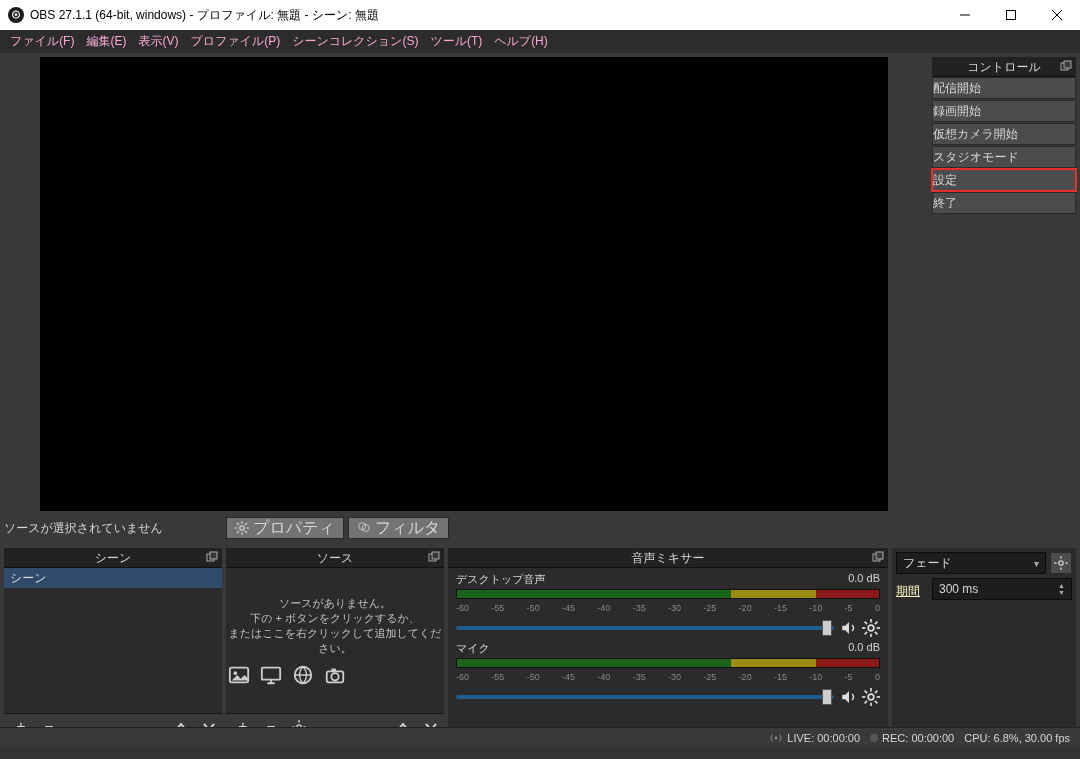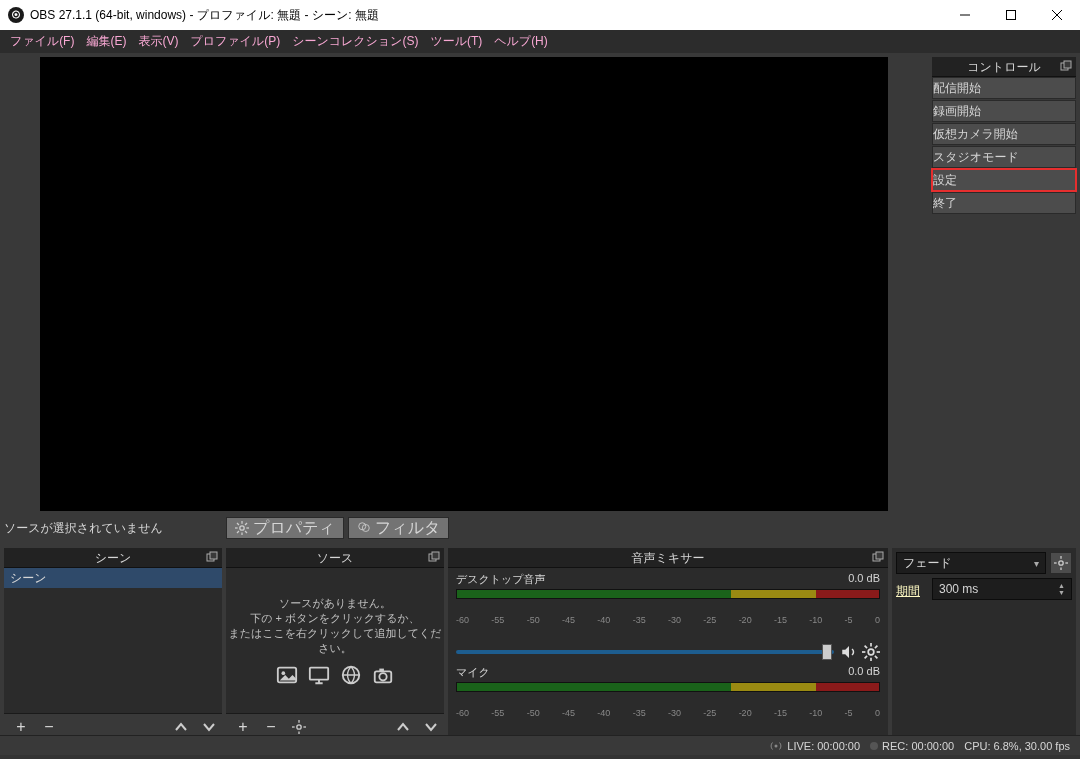--- a/index.html
+++ b/index.html
@@ -40,46 +40,46 @@
   .dock-body { flex:1; background:#2b2b2b; display:flex; flex-direction:column; position:relative;}
   .dock-toolbar { height:26px; background:#393939; border-top:1px solid #1a1a1a; display:flex; align-items:center; gap:2px; padding-left:4px;}
   .dock-toolbar .tb-btn { width:26px; height:22px; display:flex; align-items:center; justify-content:center; color:#d6d6d6; font-size:16px;}
 
   
   .dock-scenes { width:218px; }
   .scene-item { height:20px; background:#2f4a6a; color:#d6d6d6; font-size:12px; padding:2px 6px; }
 
   
   .dock-sources { width:218px; }
-  .sources-empty { flex:1; display:flex; flex-direction:column; align-items:center; justify-content:center; color:#c0c0c0; font-size:11px; text-align:center; }
+  .sources-empty { flex:1; display:flex; flex-direction:column; justify-content:center; color:#c0c0c0; font-size:11px; text-align:center; }
   .sources-icons { display:flex; gap:6px; margin-top:8px; }
   .sources-icons svg { width:26px; height:22px; fill:#ccc; }
 
   
   .dock-mixer { flex:1; }
   .mixer-channel { padding:4px 8px 0 8px; }
   .mixer-top { display:flex; justify-content:space-between; color:#d6d6d6; font-size:11px; }
   .meter { height:10px; background:linear-gradient(to right,#1a631a 0%, #1a631a 65%, #9a8a12 65%, #9a8a12 85%, #8a1a1a 85%, #8a1a1a 100%); position:relative; margin-top:2px; border:1px solid #111; }
-  .meter-ticks { display:flex; justify-content:space-between; font-size:9px; color:#888; padding:16px 0; }
+  .meter-ticks { display:flex; justify-content:space-between; font-size:9px; color:#888; padding:4px 0; }
   .slider-row { display:flex; align-items:center; gap:6px; margin-top:2px;}
   .slider-track { flex:1; height:4px; background:#1d5d8f; border-radius:2px; position:relative;}
   .slider-thumb { width:10px; height:16px; background:#ccc; border:1px solid #555; position:absolute; right:2px; top:-6px; }
   .mixer-icons { display:flex; gap:4px; }
   .mixer-icons svg { width:18px; height:18px; fill:#ddd; }
 
   
   .dock-trans { width:184px; }
   .trans-body { padding:4px; display:flex; flex-direction:column; gap:4px;}
   .trans-row { display:flex; align-items:flex-end; gap:4px; }
   .trans-row .dropdown, .trans-row .textbox { flex:1; height:22px; background:#1d1d1d; border:1px solid #0c0c0c; color:#d6d6d6; font-size:12px; padding:2px 6px; display:flex; align-items:center; justify-content:space-between;}
   .trans-row .label { color:#fef9c3; font-size:12px; width:32px;text-decoration:underline;}
   .sq-btn { width:22px; height:22px; background:#4c4c4c; border:1px solid #2a2a2a; display:flex; align-items:center; justify-content:center; color:#ddd; font-size:14px;}
 
   
-  .statusbar { position:absolute; bottom:4px; left:0; right:0; height:20px; background:#393939; border-top:1px solid #222; display:flex; align-items:center; justify-content:flex-end; color:#d6d6d6; font-size:11px; gap:10px; padding-right:10px;}
+  .statusbar { position:absolute; bottom:12px; left:0; right:0; height:20px; background:#393939; border-top:1px solid #222; display:flex; align-items:center; justify-content:flex-end; color:#d6d6d6; font-size:11px; gap:10px; padding-right:10px;}
   .status-item { display:flex; align-items:center; gap:4px;}
   .dot { width:8px; height:8px; border-radius:50%; background:#555;}
   .broadcast-icon { display:inline-block; }
 
   svg { display:block; }
 </style>
 </head>
 <body>
 
 <div class="titlebar">

